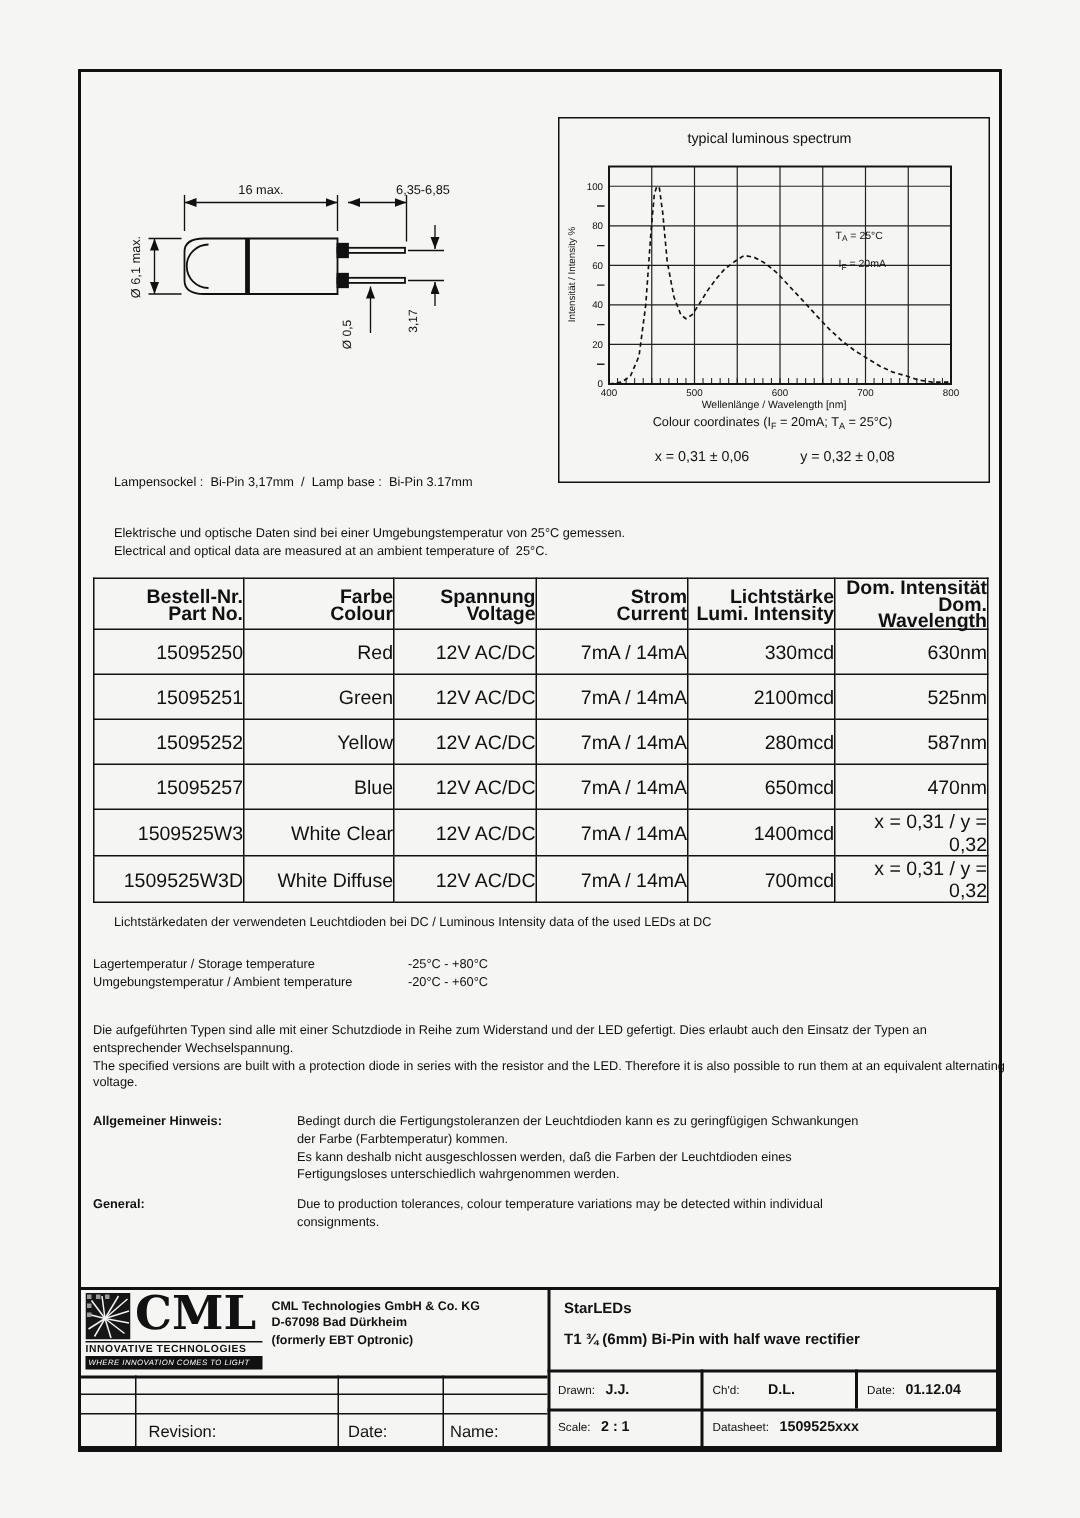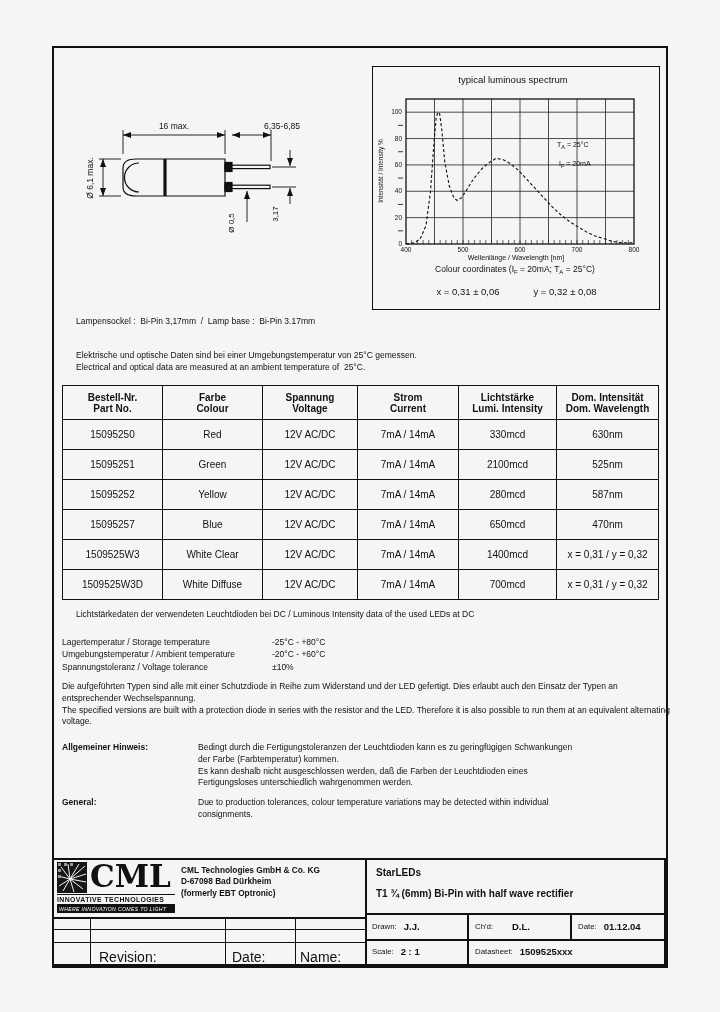--- a/index.html
+++ b/index.html
@@ -17,22 +17,22 @@
   svg{font-family:"Liberation Sans", sans-serif;}
   svg text{fill:#111;}
 
   
   .t85{font-size:8.5px;line-height:12.5px;white-space:pre;padding-left:14px;}
   .wrap{white-space:normal;}
 
   
   table.parts{border-collapse:collapse;table-layout:fixed;}
   table.parts th, table.parts td{
-    border:1.5px solid #111;text-align:center;vertical-align:middle;
-    font-size:10px;padding:0;
+    border:1.5px solid #111;text-align:right;vertical-align:middle;
+    font-size:13px;padding:0;
   }
   table.parts th{height:33px;font-weight:bold;line-height:11px;}
   table.parts td{height:29px;}
 
   
   .cond-row{font-size:8.5px;line-height:12.3px;}
   .cond-label{display:inline-block;width:210px;}
 
   
   .note-label{font-size:8.5px;font-weight:bold;}
@@ -59,21 +59,21 @@
     margin-top:1px;background:#111;color:#fff;
     font-size:5.2px;font-style:italic;letter-spacing:0.3px;white-space:nowrap;
     padding:1.5px 2px;
   }
   .company{left:127px;top:5px;font-size:8.3px;font-weight:bold;line-height:11.3px;white-space:nowrap;}
   .product1{left:322px;top:7px;font-size:10px;font-weight:bold;}
   .product2{left:322px;top:28px;font-size:10px;font-weight:bold;white-space:nowrap;text-align:right;}
   .field{display:flex;align-items:center;position:absolute;}
   .field .lbl{font-size:7.8px;margin-right:7px;}
   .field .val{font-size:9.5px;font-weight:bold;}
-  .small-lbl{font-size:14px;position:absolute;}
+  .small-lbl{font-size:11px;position:absolute;}
 </style>
 </head>
 <body>
 
 <div class="abs page-frame"></div>
 
 <svg class="abs" style="left:50px;top:92px;" width="300" height="170" viewBox="0 0 300 170">
   <defs>
     <marker id="arrE" markerWidth="9" markerHeight="7" refX="8" refY="3" orient="auto" markerUnits="userSpaceOnUse">
       <path d="M0,0 L8,3 L0,6 Z" fill="#111"></path>
@@ -115,21 +115,21 @@
     <line x1="240" y1="58" x2="240" y2="74" marker-end="url(#arrE)"></line>
     <line x1="240" y1="112" x2="240" y2="96" marker-end="url(#arrE)"></line>
   </g>
   <text x="124" y="37" font-size="8.5" text-anchor="middle">16 max.</text>
   <text x="232" y="37" font-size="8.5" text-anchor="middle">6,35-6,85</text>
   <text x="43" y="86" font-size="8.5" text-anchor="middle" transform="rotate(-90 43 86)">Ø 6,1 max.</text>
   <text x="184" y="131" font-size="8" text-anchor="middle" transform="rotate(-90 184 131)">Ø 0,5</text>
   <text x="228" y="122" font-size="8" text-anchor="middle" transform="rotate(-90 228 122)">3,17</text>
 </svg>
 
-<div class="abs" style="left:372px;top:66px;width:286px;height:242px;border:1.5px solid #111;">
+<div class="abs" style="left:372px;top:78px;width:286px;height:242px;border:1.5px solid #111;">
   <svg id="spec-svg" width="283" height="239" viewBox="0 0 283 239">
     <g id="plot-gen">
         <line x1="61.5" y1="32" x2="61.5" y2="177" stroke="#222" stroke-width="0.8"></line>
         <line x1="90" y1="32" x2="90" y2="177" stroke="#222" stroke-width="0.8"></line>
         <line x1="118.5" y1="32" x2="118.5" y2="177" stroke="#222" stroke-width="0.8"></line>
         <line x1="147" y1="32" x2="147" y2="177" stroke="#222" stroke-width="0.8"></line>
         <line x1="175.5" y1="32" x2="175.5" y2="177" stroke="#222" stroke-width="0.8"></line>
         <line x1="204" y1="32" x2="204" y2="177" stroke="#222" stroke-width="0.8"></line>
         <line x1="232.5" y1="32" x2="232.5" y2="177" stroke="#222" stroke-width="0.8"></line>
         <line x1="33" y1="150.63636363636363" x2="261" y2="150.63636363636363" stroke="#222" stroke-width="0.8"></line>
@@ -297,21 +297,20 @@
         <td>x = 0,31 / y = 0,32</td>
       </tr>
     </tbody>
 </table>
 
 <div class="abs t85" style="left:62px;top:608px;">Lichtstärkedaten der verwendeten Leuchtdioden bei DC / Luminous Intensity data of the used LEDs at DC</div>
 
 <div class="abs" style="left:62px;top:636px;">
   <div class="cond-row"><span class="cond-label">Lagertemperatur / Storage temperature</span><span>-25°C - +80°C</span></div>
   <div class="cond-row"><span class="cond-label">Umgebungstemperatur / Ambient temperature</span><span>-20°C - +60°C</span></div>
-  <div class="cond-row"><span class="cond-label">Spannungstoleranz / Voltage tolerance</span><span>±10%</span></div>
 </div>
 
 <div class="abs note-text wrap" style="left:62px;top:681px;width:608px;">
   <div>Die aufgeführten Typen sind alle mit einer Schutzdiode in Reihe zum Widerstand und der LED gefertigt. Dies erlaubt auch den Einsatz der Typen an entsprechender Wechselspannung.</div>
   <div>The specified versions are built with a protection diode in series with the resistor and the LED. Therefore it is also possible to run them at an equivalent alternating voltage.</div>
 </div>
 
 <div class="abs note-label" style="left:62px;top:742px;">Allgemeiner Hinweis:</div>
 <div class="abs note-text wrap" style="left:198px;top:742px;width:388px;">
   <div>Bedingt durch die Fertigungstoleranzen der Leuchtdioden kann es zu geringfügigen Schwankungen der Farbe (Farbtemperatur) kommen.</div>

